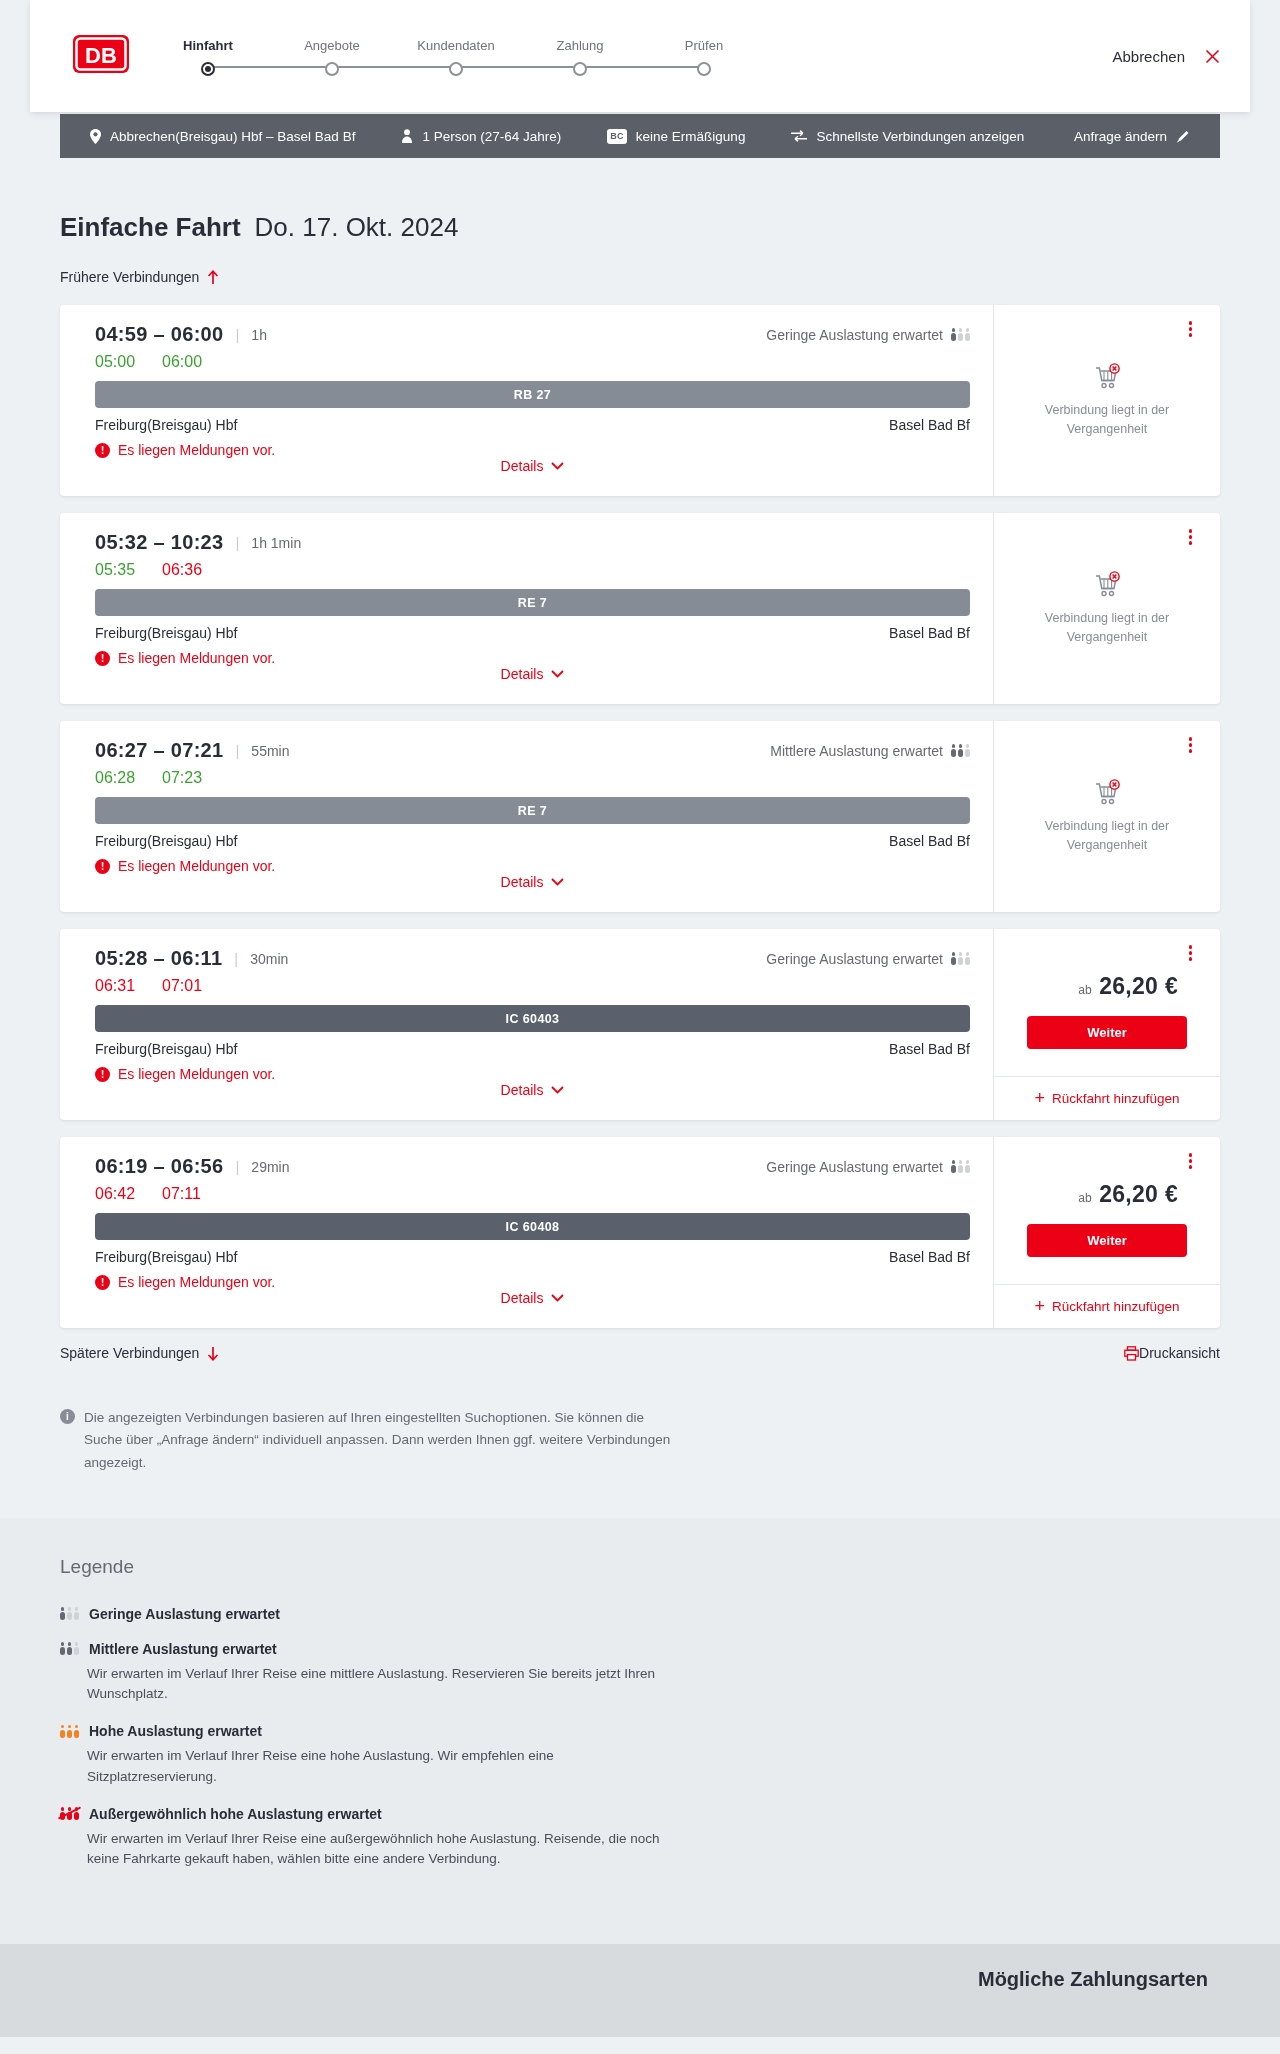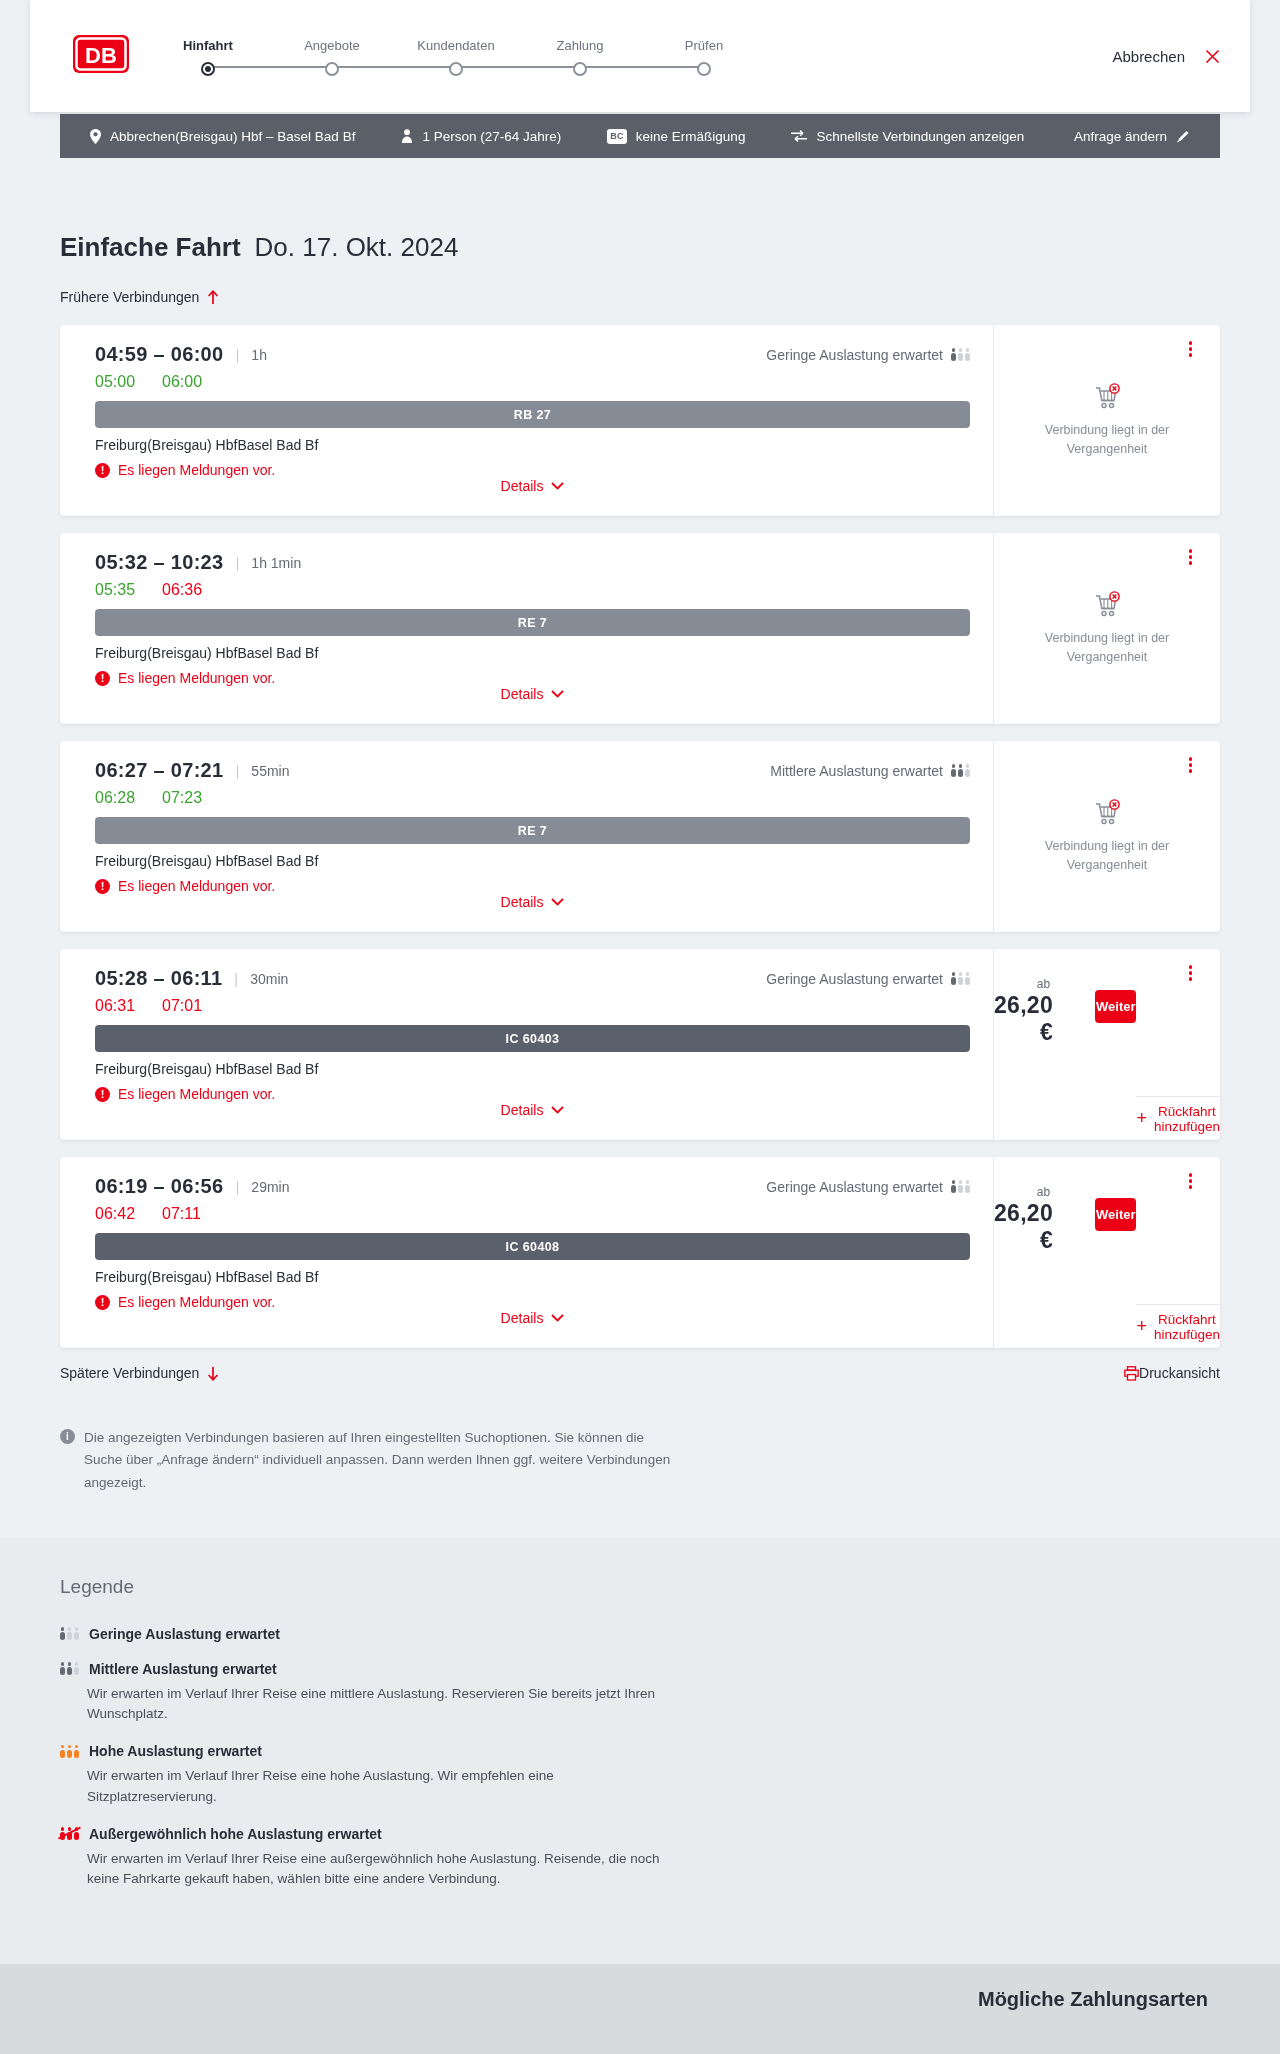--- a/index.html
+++ b/index.html
@@ -34,50 +34,50 @@
   .summary {
     margin:2px 60px 0; height:44px; background:#5a5f68; color:#fff;
     display:flex; align-items:center; padding:0 30px; font-size:13.5px;
   }
   .chip { display:flex; align-items:center; gap:9px; margin-right:46px; white-space:nowrap; }
   .chip.edit { margin-left:auto; margin-right:0; }
   .bc-badge { background:#fff; color:#5a5f68; font-weight:bold; font-size:9px; line-height:1; padding:3px 3px; border-radius:3px; letter-spacing:.3px; }
 
   
   main { margin:0 60px; }
-  .page-head { display:flex; align-items:baseline; gap:14px; padding-top:74px; margin-bottom:26px; }
+  .page-head { display:flex; align-items:baseline; gap:14px; padding-top:54px; margin-bottom:26px; }
   .page-head h1 { font-size:26px; margin:0; }
   .page-head .date { font-size:26px; font-weight:400; }
   .shift-link { display:flex; align-items:center; gap:8px; font-size:14px; color:#282d37; margin-bottom:20px; }
 
   
   .card { background:#fff; border-radius:4px; box-shadow:0 1px 3px rgba(40,45,55,.10); display:flex; margin-bottom:17px; }
   .card-main { flex:1; padding:18px 23px 6px 35px; min-width:0; }
   .row-time { display:flex; align-items:center; }
   .time { font-size:20px; font-weight:bold; letter-spacing:.3px; }
   .pipe { color:#c9cdd2; margin:0 12px; font-size:15px; }
   .duration { font-size:14px; color:#646973; }
   .occupancy { margin-left:auto; display:flex; align-items:center; gap:8px; font-size:14px; color:#646973; }
   .row-rt { margin-top:7px; display:flex; gap:27px; font-size:16px; }
   .ontime { color:#3aa32e; }
   .delayed { color:#ec0016; }
   .train-bar { margin-top:10px; height:27px; border-radius:4px; display:flex; align-items:center; justify-content:center; color:#fff; font-weight:bold; font-size:12.5px; letter-spacing:.4px; }
   .bar-regional { background:#868c96; }
   .bar-ic { background:#5a616c; }
-  .row-stations { display:flex; margin-top:9px; font-size:14px; }
+  .row-stations { display:flex; justify-content:space-between; margin-top:9px; font-size:14px; }
   .row-alert { display:flex; align-items:center; gap:8px; margin-top:9px; color:#ec0016; font-size:14px; }
   .alert-icon { flex:0 0 auto; width:15px; height:15px; border-radius:50%; background:#ec0016; color:#fff; font-size:11px; font-weight:bold; display:flex; align-items:center; justify-content:center; }
   .row-details { height:32px; display:flex; align-items:flex-start; justify-content:center; }
   .details-btn { display:flex; align-items:center; gap:8px; color:#ec0016; font-size:14px; }
 
   .card-panel { width:227px; border-left:1px solid #e5e8ec; position:relative; display:flex; flex-direction:column; }
   .kebab { position:absolute; top:13px; right:25px; display:flex; flex-direction:column; gap:2.5px; padding:3px; }
   .kebab i { width:3.5px; height:3.5px; border-radius:50%; background:#ec0016; }
   .panel-past { flex:1; display:flex; flex-direction:column; align-items:center; justify-content:center; gap:9px; padding:16px 30px; text-align:center; font-size:12.5px; line-height:1.55; color:#878c96; }
-  .panel-book { flex:1; display:flex; flex-direction:row; padding-top:25px; }
+  .panel-book { flex:1; display:flex; flex-direction:column; padding-top:44px; }
   .price-line { text-align:right; padding-right:42px; }
   .price-line .ab { font-size:12px; color:#646973; margin-right:3px; }
   .price-line .price { font-size:23px; font-weight:bold; letter-spacing:.3px; }
   .weiter { margin:16px auto 0; width:160px; height:33px; background:#ec0016; color:#fff; font-weight:bold; font-size:13px; border-radius:4px; }
   .add-return { margin-top:auto; border-top:1px solid #e5e8ec; height:44px; display:flex; align-items:center; justify-content:center; gap:7px; color:#ec0016; font-size:13.5px; }
   .add-return .plus { font-size:18px; font-weight:400; line-height:1; margin-top:-2px; }
 
   
   .occ { display:flex; gap:2px; align-items:flex-end; height:13px; position:relative; }
   .occ i { --c:#cfd3d8; width:5px; height:13px; position:relative; display:block; }

